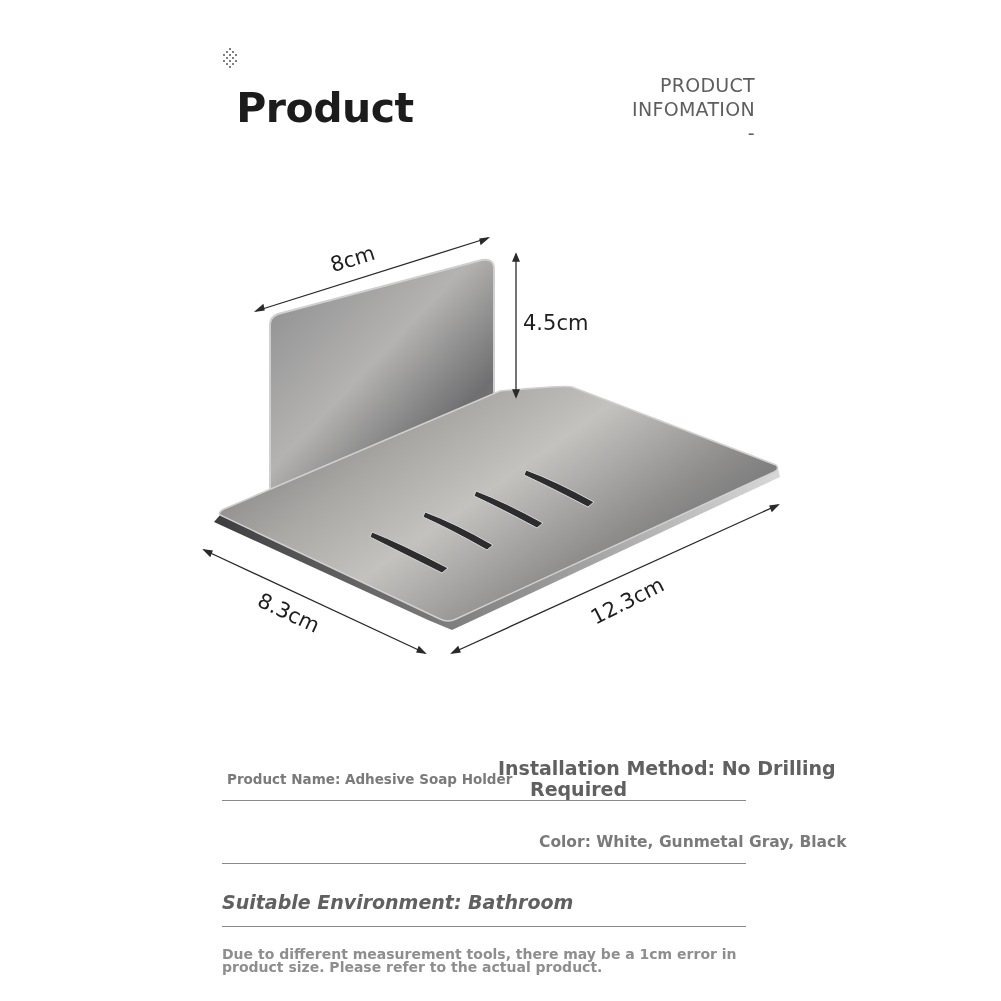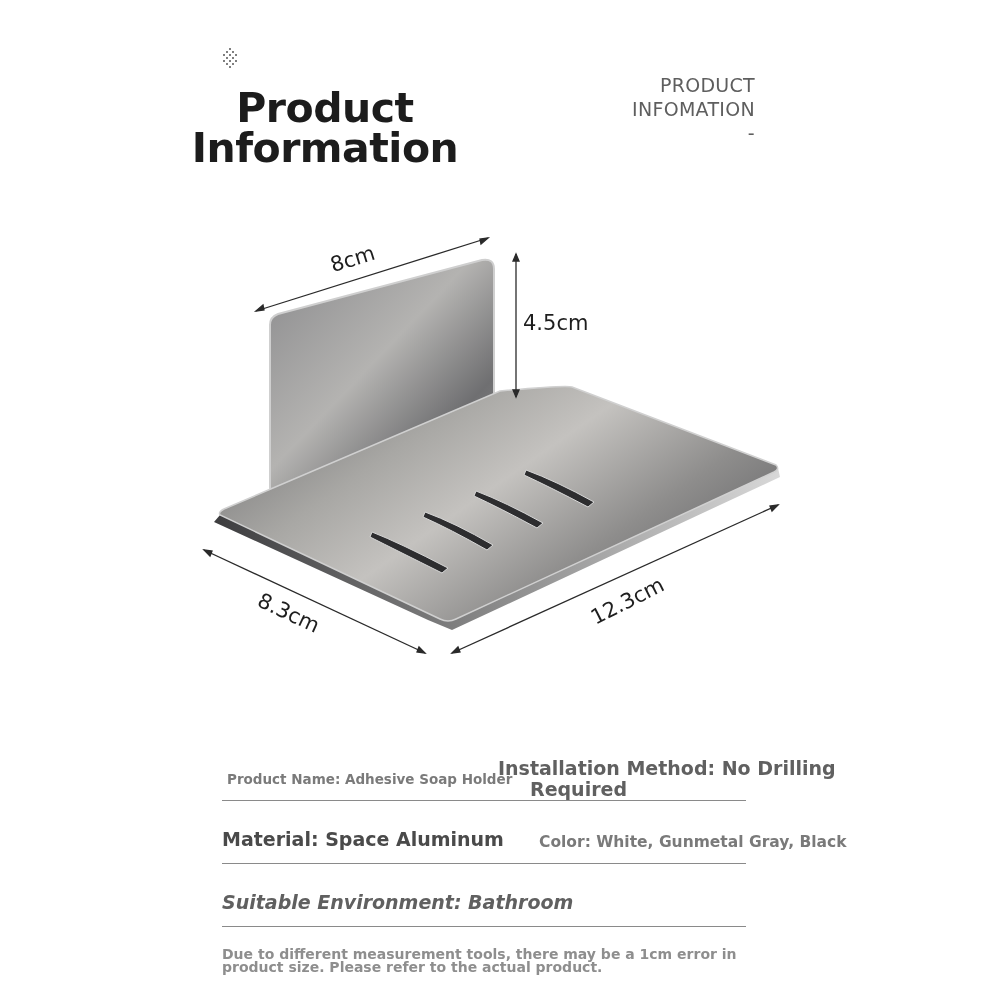--- a/index.html
+++ b/index.html
@@ -51,21 +51,20 @@
       <circle cx="11" cy="14" r="1"></circle>
       <circle cx="17" cy="14" r="1"></circle>
     <circle cx="8" cy="17" r="1"></circle>
       <circle cx="14" cy="17" r="1"></circle>
     <circle cx="11" cy="20" r="1"></circle>
   </g>
 </svg>
 
 <div class="title">
   <span>Product</span>
-  <span>Information</span>
 </div>
 
 <div class="subtitle">
   <div>PRODUCT</div>
   <div>INFOMATION</div>
   <div class="dash">-</div>
 </div>
 
 <div class="product">
   <svg width="600" height="440" viewBox="0 0 600 440">
@@ -124,21 +123,20 @@
   <div class="dim" style="left:388px;top:364px;transform:rotate(-27deg);">12.3cm</div>
 </div>
 
 <div class="specs">
   <div class="row r1">
     <span class="lbl-small" style="left:5px;top:15px;">Product Name: Adhesive Soap Holder</span>
     <span class="lbl-big" style="left:276px;top:2px;">Installation Method: No Drilling</span>
     <span class="lbl-big" style="left:276px;top:23px;margin-left:32px;">Required</span>
   </div>
   <div class="row r2">
-    <span class="lbl-big lbl-big-dark" style="left:0;top:10px;">Material: Space Aluminum</span>
     <span class="lbl-small" style="left:277px;top:14px;font-size:15.5px;padding-left:40px;">Color: White, Gunmetal Gray, Black</span>
   </div>
   <div class="row r3">
     <span class="lbl-big" style="left:0;top:10px;">Suitable Environment: Bathroom</span>
   </div>
 </div>
 
 <div class="note">Due to different measurement tools, there may be a 1cm error in product size. Please refer to the actual product.</div>
 
 </body></html>

